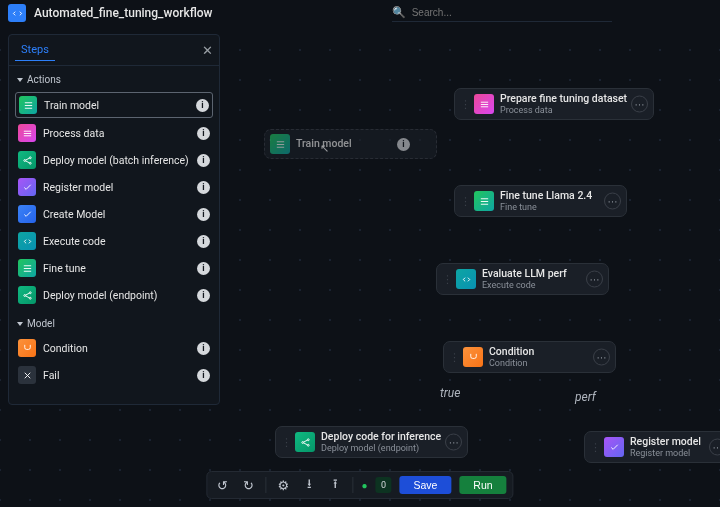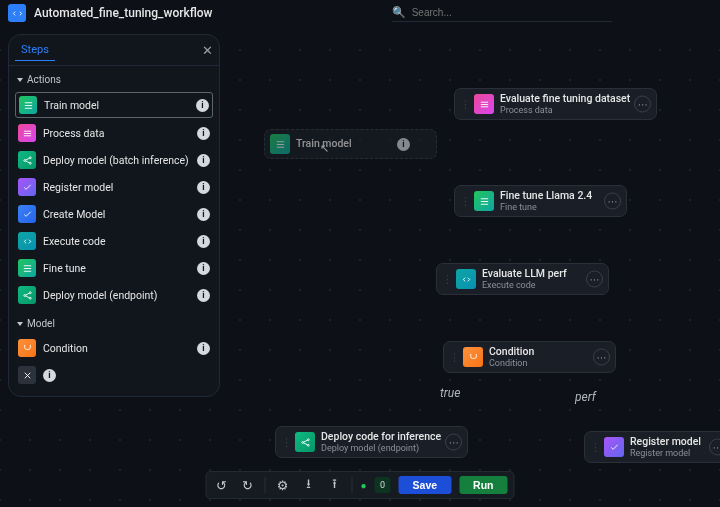--- a/index.html
+++ b/index.html
@@ -1,21 +1,21 @@
 <!DOCTYPE html>
 <html><head>
 <meta charset="utf-8">
 <style>
 html,body{margin:0;padding:0;width:720px;height:507px;background:#0d1117;color:#e6e6e6;font-family:-apple-system,BlinkMacSystemFont,"Segoe UI",Roboto,sans-serif;font-size:11px;overflow:hidden}
 .header{display:flex;align-items:center;padding:4px 8px;gap:8px}
 .title-ico{width:18px;height:18px;border-radius:3px;background:#2d7ff9;display:flex;align-items:center;justify-content:center}
 .title{font-size:12px;font-weight:500}
 .search{margin-left:auto;display:flex;align-items:center;gap:4px;color:#6b7280;width:220px;border-bottom:1px solid #1f2937;padding:2px 0;margin-right:100px}
 .search input{background:transparent;border:none;outline:none;color:#e6e6e6;font-size:10px;width:100%}
-.sidebar{position:absolute;left:8px;top:34px;width:210px;background:#11161d;border:1px solid #1f2937;border-radius:13px;padding-bottom:6px;z-index:10}
+.sidebar{position:absolute;left:8px;top:34px;width:210px;background:#11161d;border:1px solid #1f2937;border-radius:4px;padding-bottom:14px;z-index:10}
 .tabs{display:flex;align-items:center;border-bottom:1px solid #1f2937;padding:4px 6px}
 .tab{color:#2d7ff9;font-size:11px;padding:4px 6px;border-bottom:1.5px solid #2d7ff9}
 .close-x{margin-left:auto;color:#9aa0a6;font-size:13px;cursor:pointer}
 .sect{display:flex;align-items:center;gap:4px;color:#c0c6cf;font-size:10px;padding:8px 8px 4px 8px}
 .item{display:flex;align-items:center;gap:7px;margin:3px 6px;padding:3px;border-radius:3px;cursor:pointer}
 .item.sel{border:1px solid #5c6470}
 .item-ico{width:18px;height:18px;border-radius:3px;display:flex;align-items:center;justify-content:center}
 .item-label{flex:1;font-size:10.5px}
 .info{width:13px;height:13px;border-radius:50%;background:#d5d8dc;color:#11161d;font-size:9px;font-weight:700;display:flex;align-items:center;justify-content:center}
 .canvas{position:absolute;left:0;top:30px;right:0;bottom:0;background-image:radial-gradient(#1a2230 1px,transparent 1px);background-size:30px 30px;background-position:15px 5px}
@@ -25,21 +25,21 @@
 .node-txt{display:flex;flex-direction:column;line-height:1.15}
 .node-title{font-size:10.5px;font-weight:500}
 .node-sub{font-size:9px;color:#8a9099}
 .node .more{position:absolute;right:5px;top:50%;transform:translateY(-50%);width:15px;height:15px;border:1px solid #3a3f48;border-radius:50%;display:flex;align-items:center;justify-content:center;color:#8a9099;font-size:10px}
 .grip{color:#3a3f48;font-size:11px;margin-right:-3px}
 .toolbar{position:absolute;left:50%;bottom:8px;transform:translateX(-50%);display:flex;align-items:center;gap:8px;background:#161b22;border:1px solid #242a33;border-radius:5px;padding:4px 6px}
 .tbtn{width:18px;height:18px;display:flex;align-items:center;justify-content:center;color:#c0c6cf;cursor:pointer;font-size:13px}
 .sep{width:1px;height:16px;background:#2a3038}
 .count{width:16px;height:16px;border-radius:3px;background:#0d3321;color:#d5d8dc;font-size:9px;display:flex;align-items:center;justify-content:center}
 .okdot{color:#22c55e;font-size:10px}
-.btn{border:none;border-radius:3px;padding:3px 14px;font-size:10.5px;font-weight:700;cursor:pointer}
+.btn{border:none;border-radius:3px;padding:3px 14px;font-size:10.5px;font-weight:400;cursor:pointer}
 .btn.save{background:#1d4ed8;color:#fff}
 .btn.run{background:#15803d;color:#fff}
 .edges{position:absolute;left:0;top:0;right:0;bottom:0;pointer-events:none}
 .elabel{position:absolute;font-size:12px;color:#aeb4bd;font-style:italic}
 svg.ic{width:11px;height:11px;stroke:#fff;fill:none;stroke-width:2}
 .chev{display:inline-block;width:0;height:0;border-left:3px solid transparent;border-right:3px solid transparent;border-top:4px solid #c0c6cf}
 </style>
 </head>
 <body>
 
@@ -159,20 +159,21 @@
       </div>
     <div class="item-label">Condition</div>
     <div class="info">i</div>
   </div>
   <div class="item">
     <div class="item-ico" style="background:#2b323c">
         <svg class="ic" viewBox="0 0 24 24">
           <path d="M6 6l12 12M18 6L6 18"></path>
         </svg>
       </div>
+    <div class="item-label">Fail</div>
     <div class="info">i</div>
   </div>
 </div>
 
 <div class="canvas">
 
   <svg class="edges">
     <g stroke="#6b7280" stroke-width="1" fill="none">
       <path d="M535 93  C535 120 520 145 520 155"></path>
       <path d="M520 190 C520 215 515 225 515 233"></path>
@@ -208,21 +209,21 @@
   </div>
 
   <div class="node" style="left:454px;top:58px">
     <span class="grip">⋮</span>
     <div class="node-ico" style="background:linear-gradient(135deg,#ec4899,#d946ef)">
         <svg class="ic" viewBox="0 0 24 24">
           <path d="M4 7h16M4 12h16M4 17h16"></path>
         </svg>
       </div>
     <div class="node-txt">
-        <div class="node-title">Evaluate fine tuning dataset</div>
+        <div class="node-title">Prepare fine tuning dataset</div>
         <div class="node-sub">Process data</div>
       </div>
     <div class="more">⋯</div>
   </div>
 
   <div class="node" style="left:454px;top:155px">
     <span class="grip">⋮</span>
     <div class="node-ico" style="background:linear-gradient(135deg,#22c55e,#0ea5a3)">
         <svg class="ic" viewBox="0 0 24 24">
           <path d="M4 6h16M4 12h16M4 18h16"></path>

